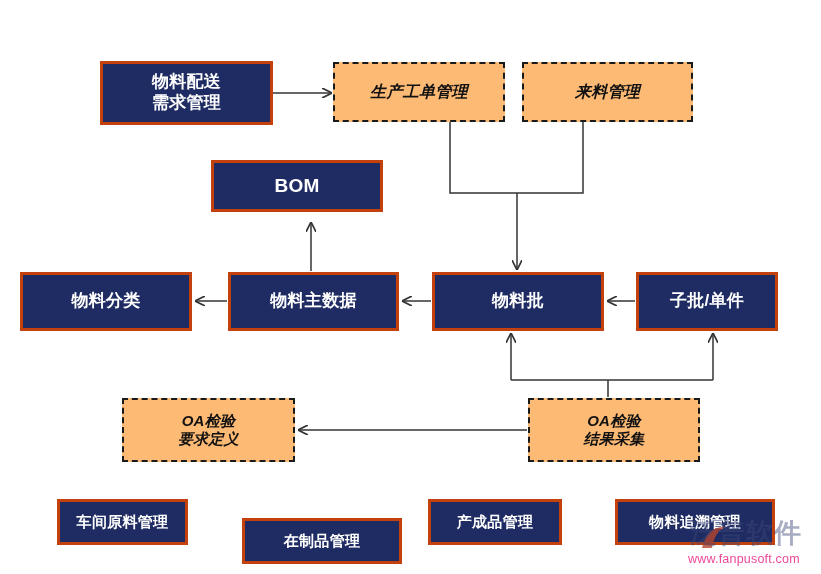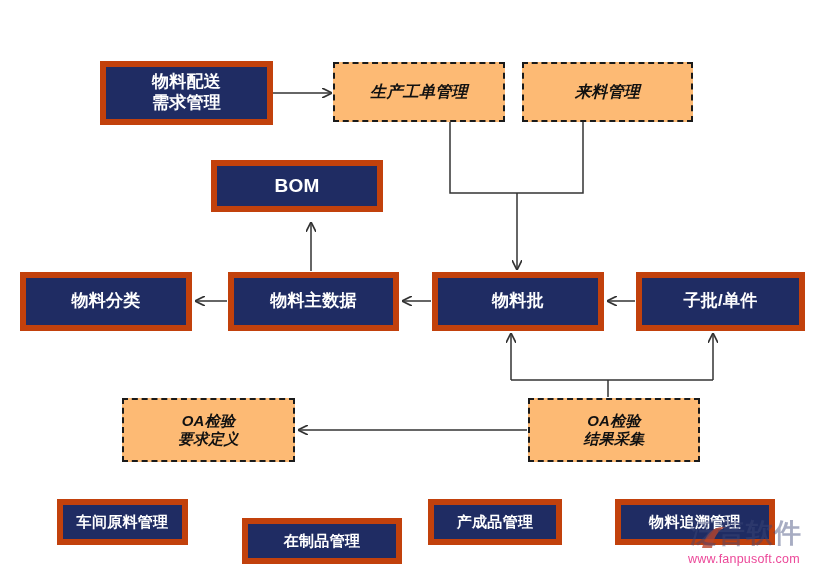--- a/index.html
+++ b/index.html
@@ -24,21 +24,21 @@
     align-items: center;
     justify-content: center;
     text-align: center;
     line-height: 1.22;
     font-weight: bold;
     letter-spacing: 0.3px;
   }
   .node.solid {
     background: #1f2c63;
     color: #ffffff;
-    border: 6px solid #c2410c;
+    border: 3px solid #c2410c;
   }
   .node.dashed {
     background: #fdba74;
     color: #111111;
     border: 2.5px dashed #1a1a1a;
     font-style: italic;
   }
   .node .label {
     white-space: pre-line;
     display: block;
@@ -133,21 +133,21 @@
       </div>
       <div class="node solid" style="left: 20px; top: 272px; width: 172px; height: 59px; font-size: 17px; align-items: center;">
         <span class="label">物料分类</span>
       </div>
       <div class="node solid" style="left: 228px; top: 272px; width: 171px; height: 59px; font-size: 17px;">
         <span class="label">物料主数据</span>
       </div>
       <div class="node solid" style="left: 432px; top: 272px; width: 172px; height: 59px; font-size: 17px;">
         <span class="label">物料批</span>
       </div>
-      <div class="node solid" style="left: 636px; top: 272px; width: 169px; height: 59px; font-size: 17px;">
+      <div class="node solid" style="left: 636px; top: 272px; width: 142px; height: 59px; font-size: 17px;">
         <span class="label">子批/单件</span>
       </div>
       <div class="node dashed" style="left: 122px; top: 398px; width: 173px; height: 64px; font-size: 15px;">
         <span class="label">OA检验
 要求定义</span>
       </div>
       <div class="node dashed" style="left: 528px; top: 398px; width: 172px; height: 64px; font-size: 15px;">
         <span class="label">OA检验
 结果采集</span>
       </div>

